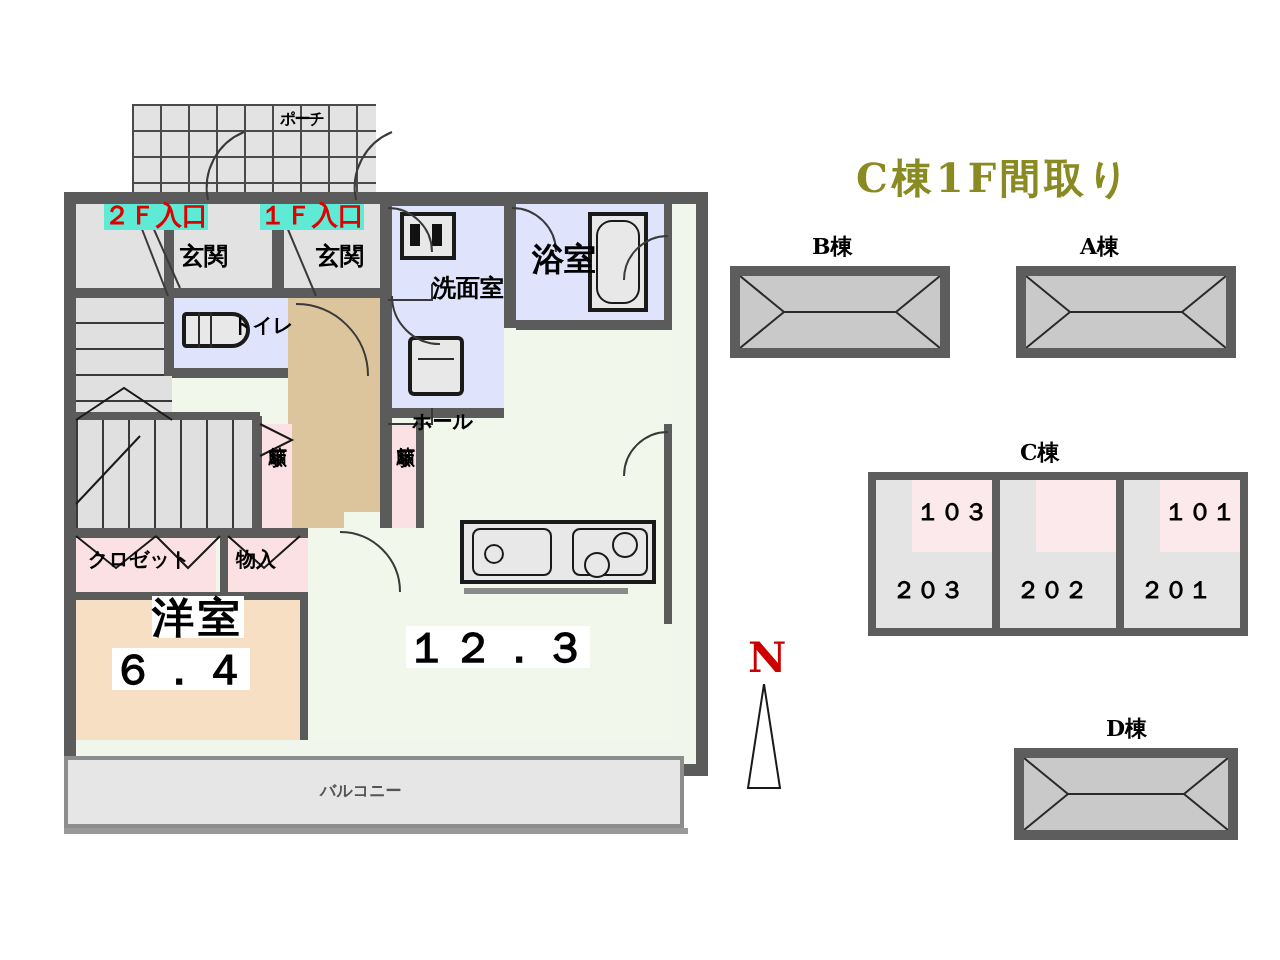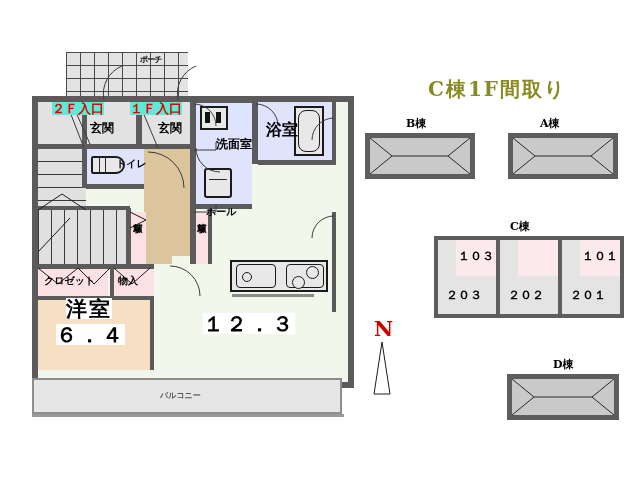--- a/index.html
+++ b/index.html
@@ -284,21 +284,21 @@
 
     <div class="lbl lbl-mid abs" style="left:188px; top:86px; font-size:12px;margin-left:10px;">洗面室</div>
     <div class="lbl lbl-mid abs" style="left:248px; top:70px; font-size:16px;">浴室</div>
 
     <div class="lbl lbl-vert abs" style="left:115px; top:166px;">下駄箱</div>
     <div class="lbl lbl-vert abs" style="left:179px; top:166px;">下駄箱</div>
 
     <div class="lbl lbl-sm abs" style="left:26px; top:224px;">クロゼット</div>
     <div class="lbl lbl-sm abs" style="left:100px; top:224px;">物入</div>
 
-    <div class="lbl lbl-room-big lbl-serif abs" style="left:48px; top:246px;">洋室</div>
+    <div class="lbl lbl-room-big lbl-serif abs" style="left:58px; top:246px;">洋室</div>
     <div class="lbl lbl-room-big lbl-serif abs" style="left:38px; top:272px;">６．４</div>
 
     <div class="lbl lbl-room-big lbl-serif abs" style="left:185px; top:261px;">１２．３</div>
 
     <div class="fill f-balcony abs" style="left:14px; top:326px; width:310px; height:36px; border:2px solid #8d8d8d;"></div>
     <div class="hairline" style="left:14px; top:362px; width:312px; height:3px; background:#9a9a9a;"></div>
     <div class="lbl lbl-xs abs" style="left:142px; top:340px; color:#555;">バルコニー</div>
   </div>
 
   <div class="abs" style="left:368px; top:316px; width:40px; height:80px;">

